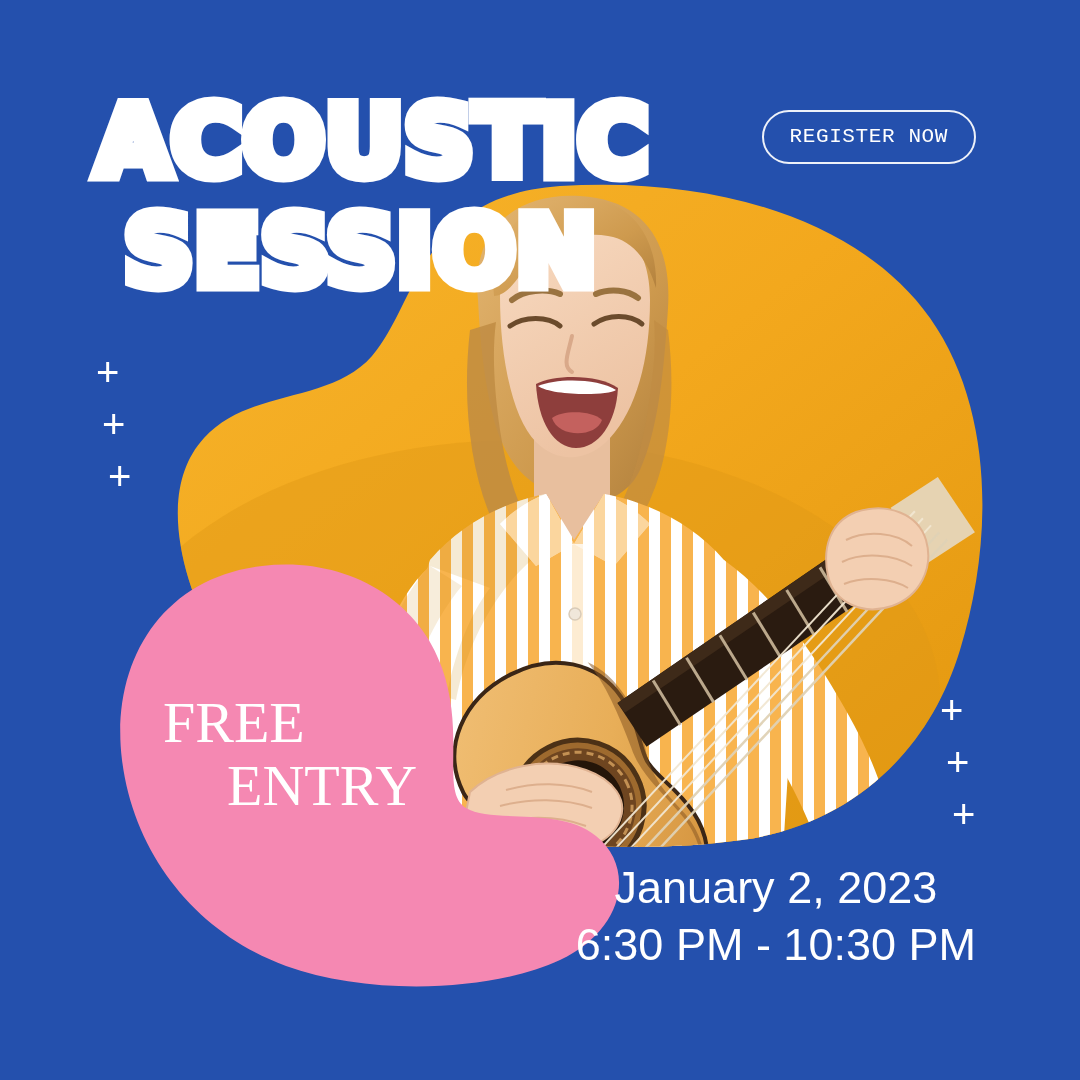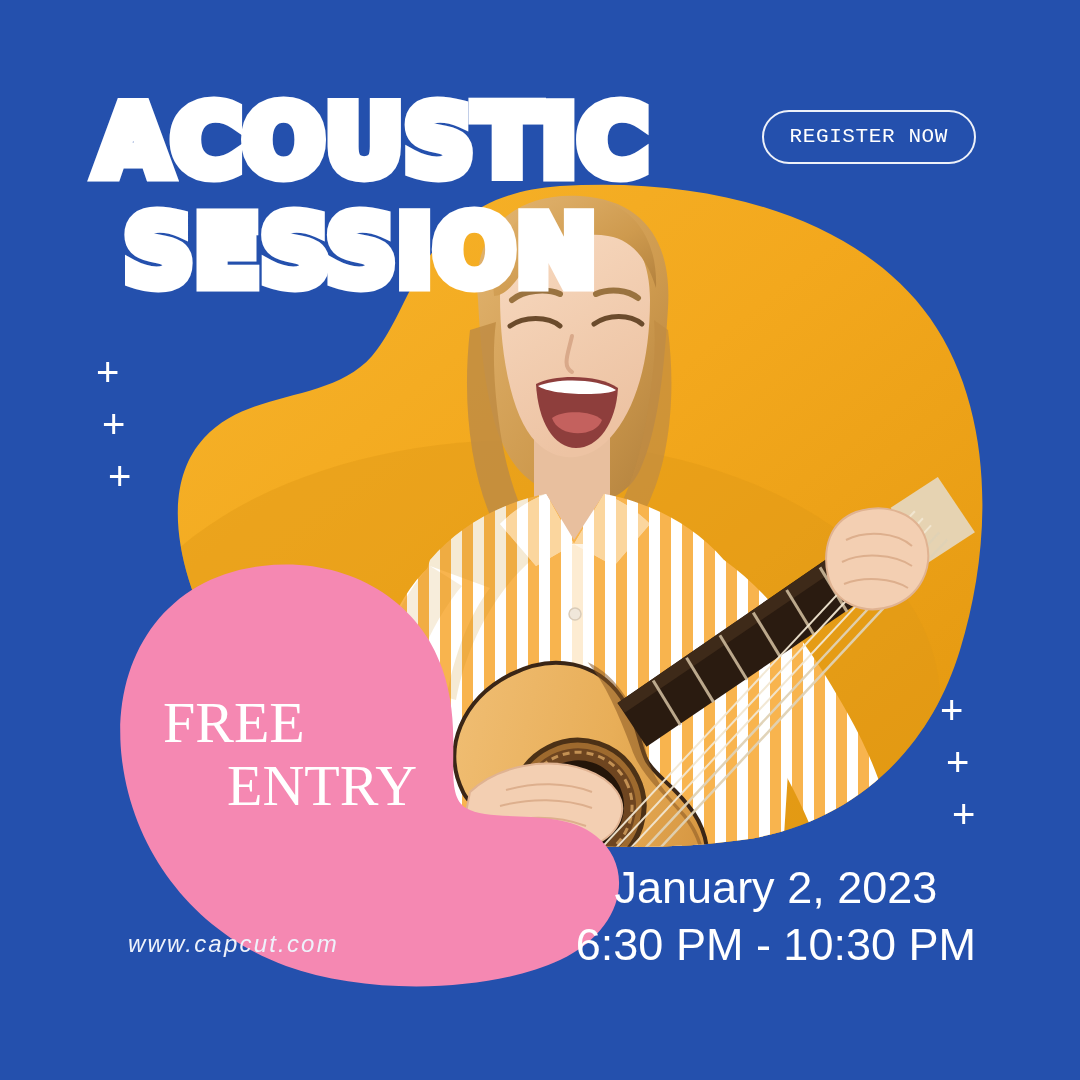--- a/index.html
+++ b/index.html
@@ -373,15 +373,14 @@
   <div id="free-entry">
     <span class="l1">FREE</span>
     <span class="l2">ENTRY</span>
   </div>
 
   <div id="event-info">
     <div>January 2, 2023</div>
     <div>6:30 PM - 10:30 PM</div>
   </div>
 
-  <div id="website">www.capcut.com</div>
 
 </div>
 
 </body></html>

